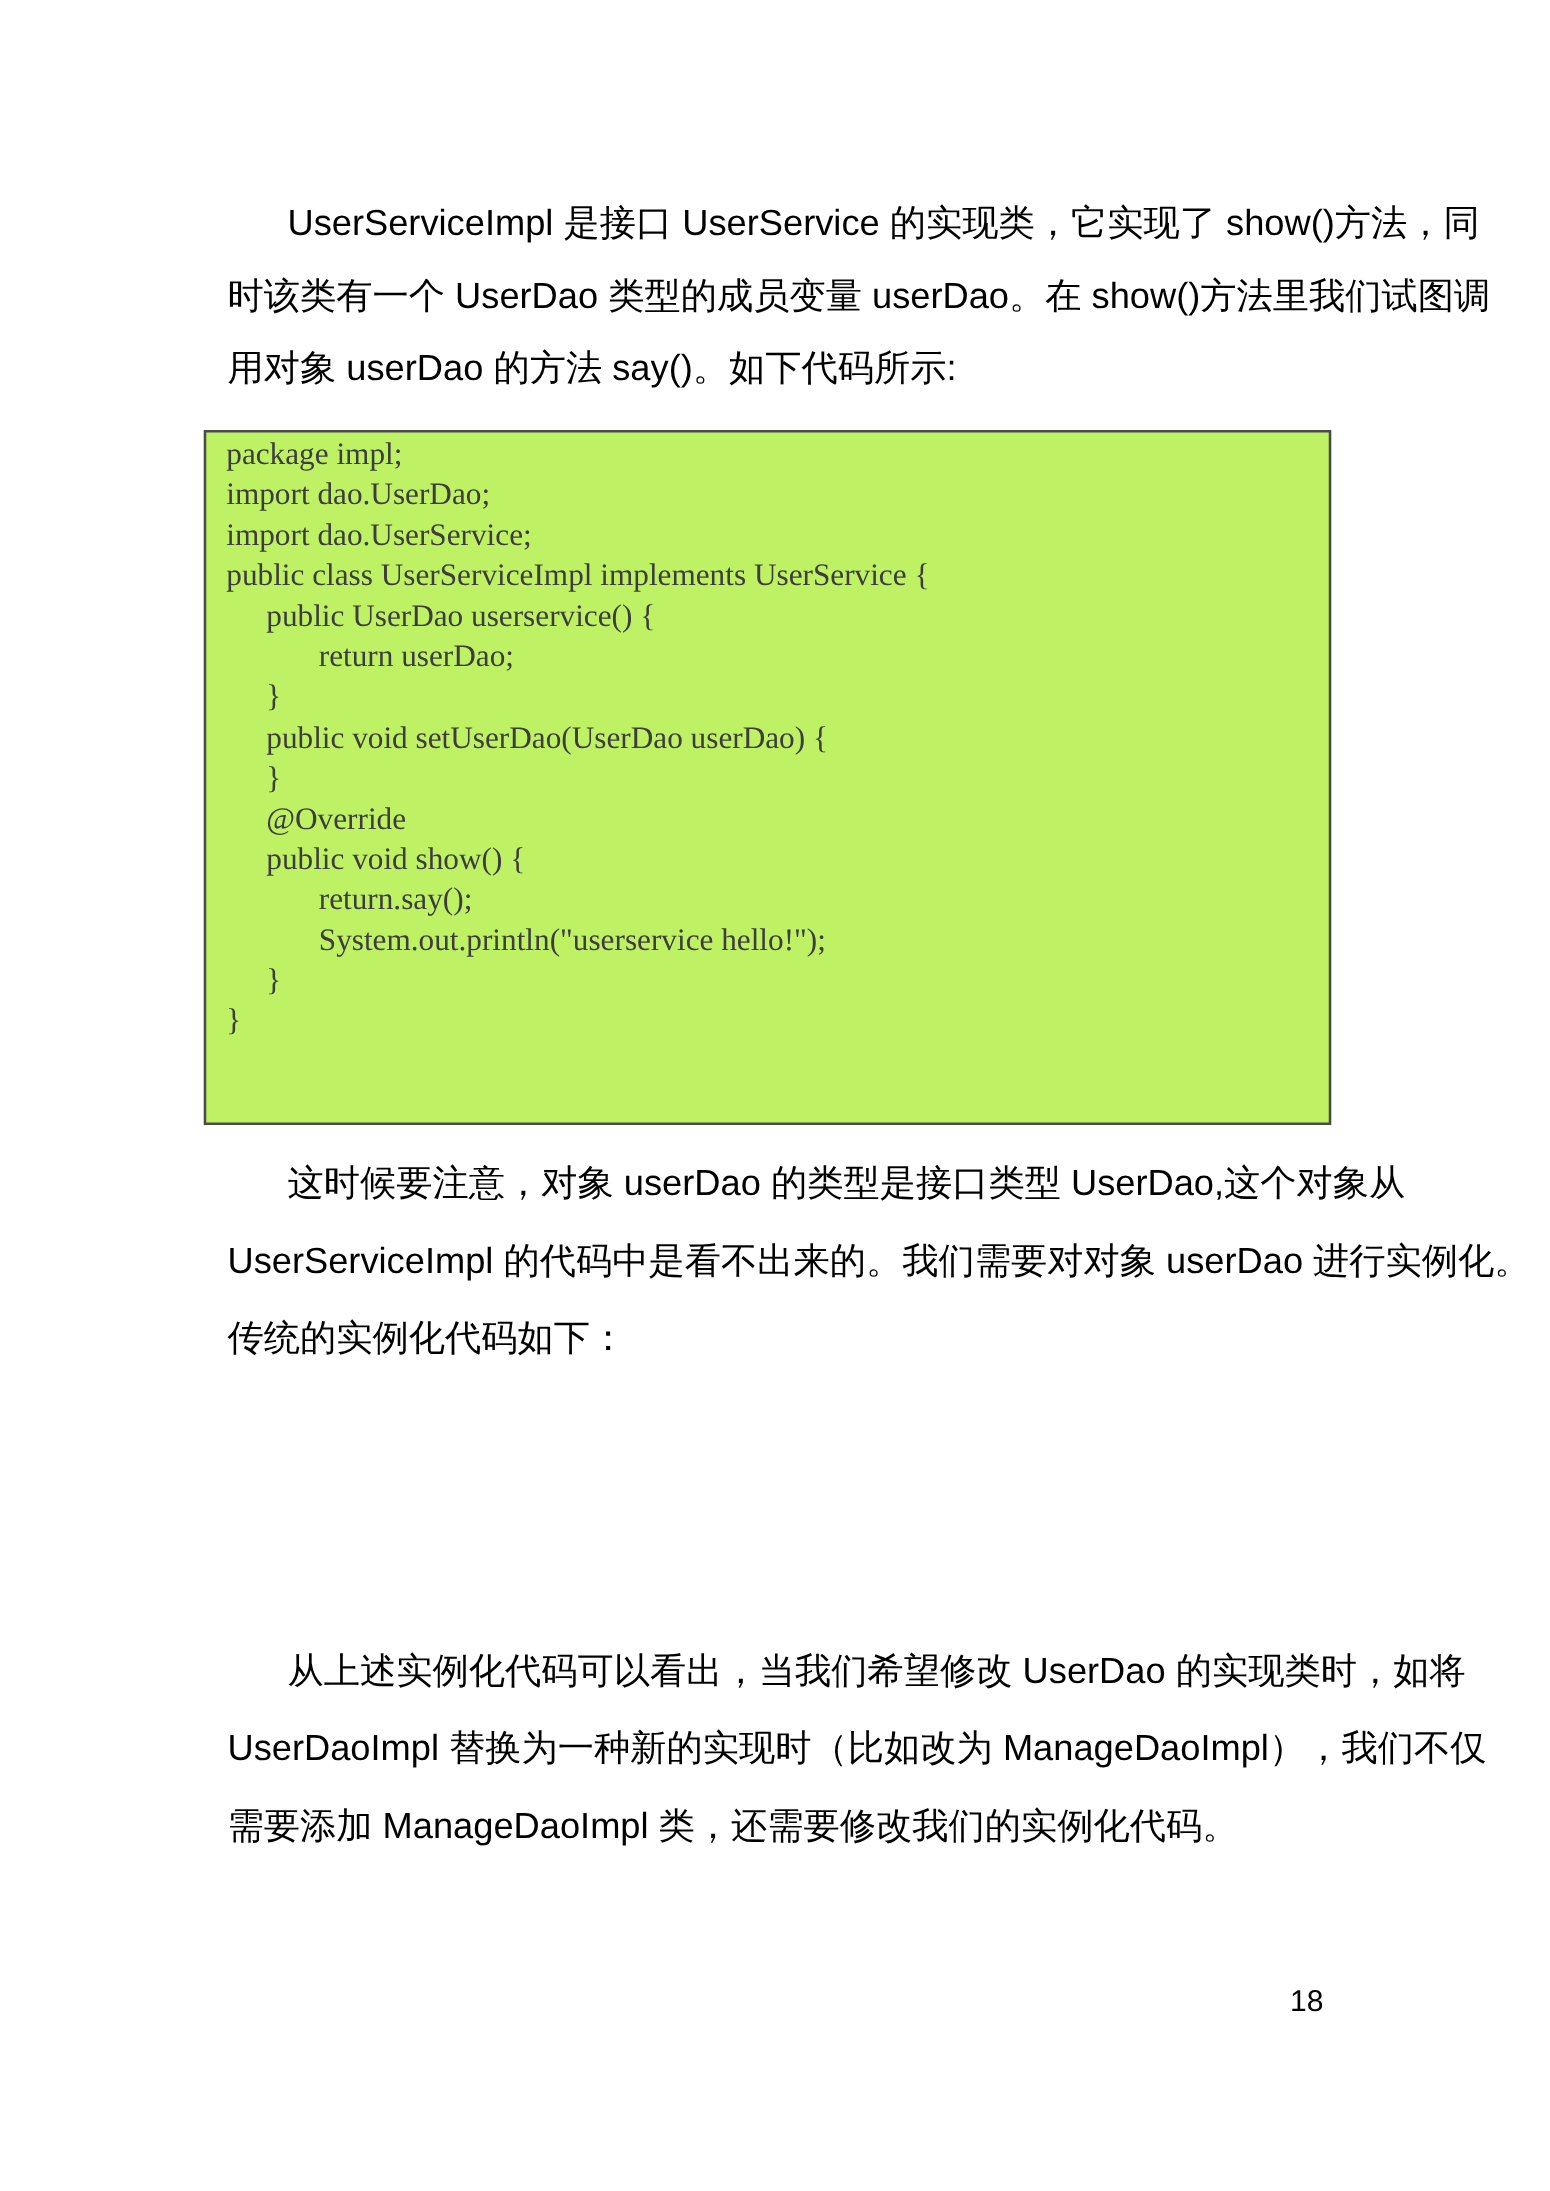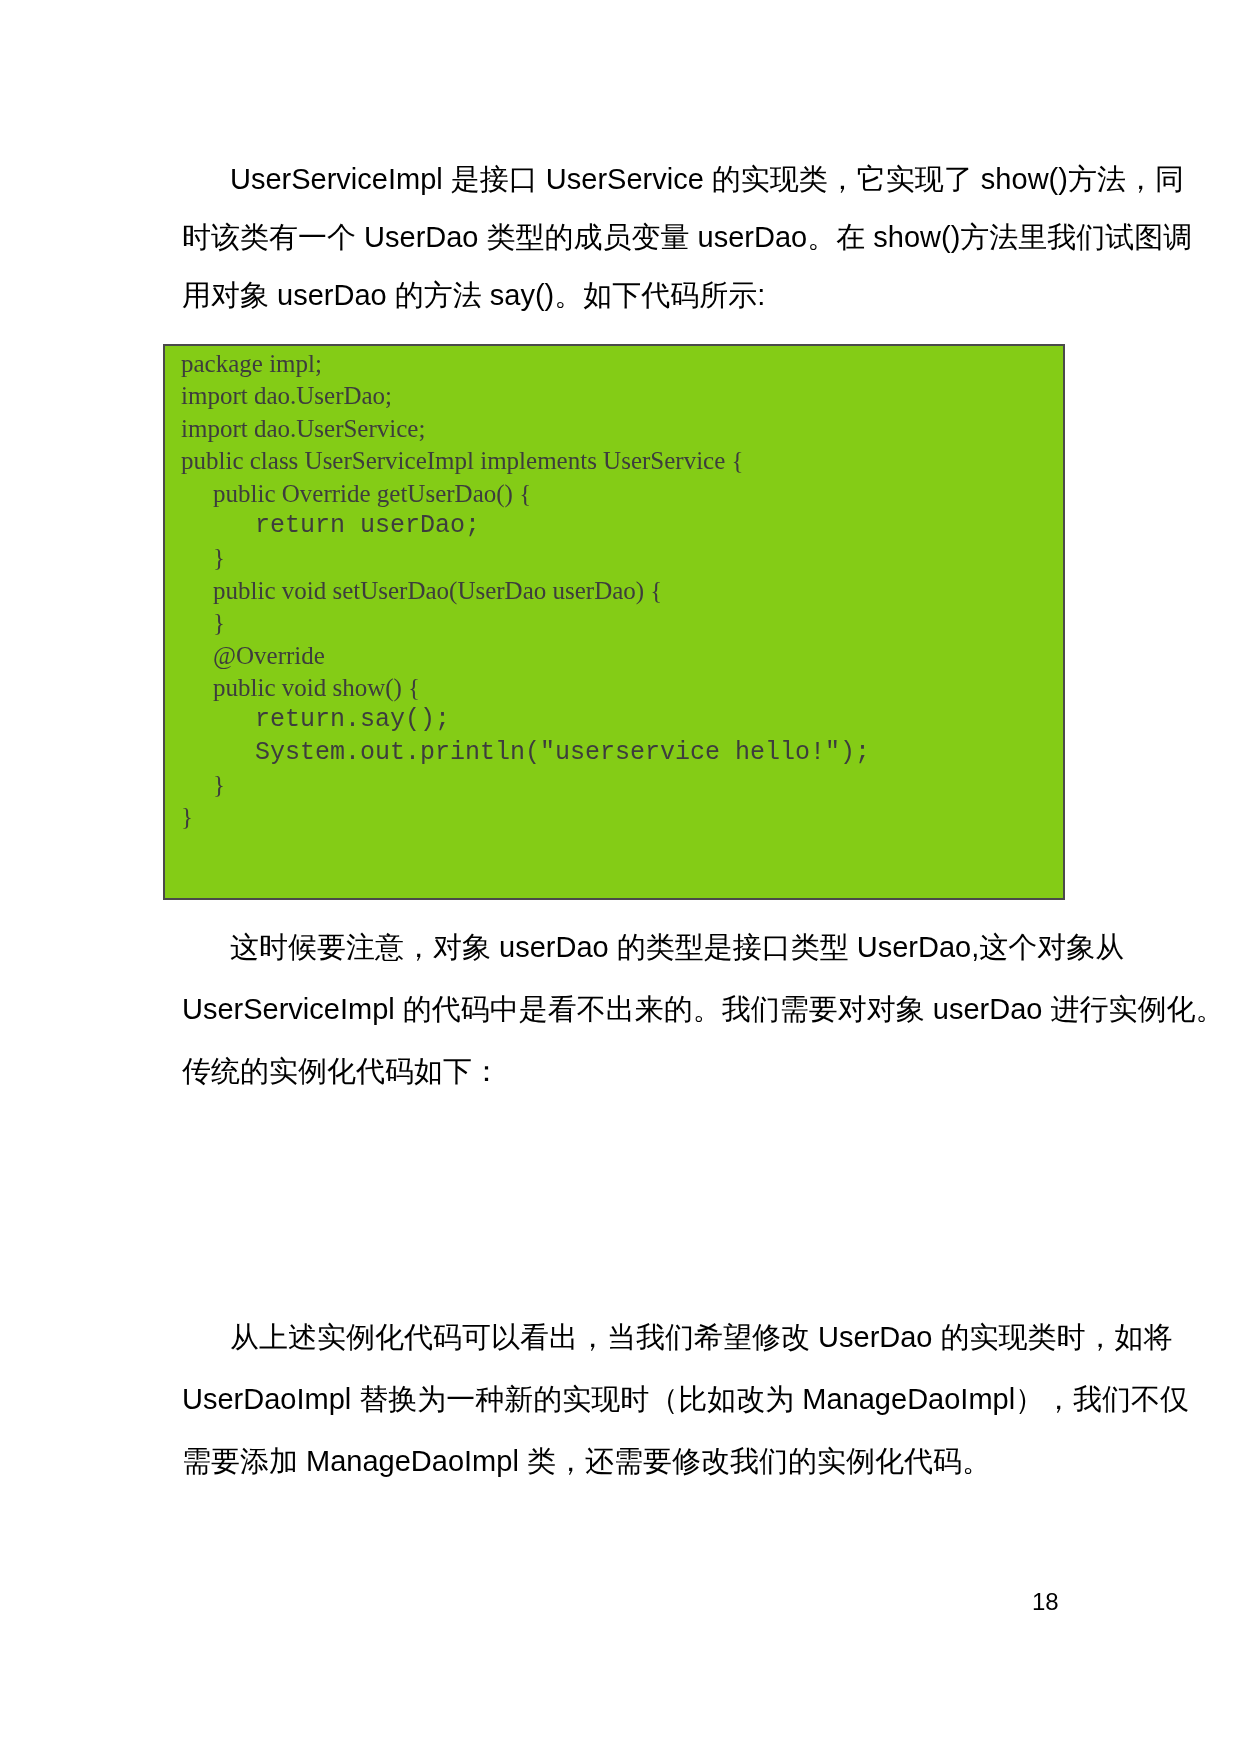--- a/index.html
+++ b/index.html
@@ -36,33 +36,33 @@
     height: 62px;
   }
   .code-box {
     position: absolute;
     left: 163px;
     top: 344px;
     width: 902px;
     height: 556px;
     box-sizing: border-box;
     border: 2px solid #4a4a4a;
-    background: #84cc16;
+    background: #bef264;
     padding: 2px 6px 2px 16px;
     font-family: "Liberation Serif", "DejaVu Serif", serif;
     font-size: 25px;
     color: #3d3d3d;
   }
   .code-line {
     line-height: 32.4px;
     height: 32.4px;
     white-space: pre;
   }
   .code-line.ind-1 { padding-left: 32px; }
-  .code-line.ind-2 { padding-left: 74px; font-family: Liberation Mono, monospace; }
+  .code-line.ind-2 { padding-left: 74px; }
   .inst-lines {
     position: absolute;
     left: 167px;
     top: 1108px;
     width: 910px;
     font-size: 29px;
   }
   .inst-lines .iline {
     line-height: 62px;
     height: 62px;
@@ -86,21 +86,21 @@
     <div class="tline indent">UserServiceImpl 是接口 UserService 的实现类，它实现了 show()方法，同</div>
     <div class="tline">时该类有一个 UserDao 类型的成员变量 userDao。在 show()方法里我们试图调</div>
     <div class="tline">用对象 userDao 的方法 say()。如下代码所示:</div>
   </div>
 
   <div class="code-box">
     <div class="code-line">package impl;</div>
     <div class="code-line">import dao.UserDao;</div>
     <div class="code-line">import dao.UserService;</div>
     <div class="code-line">public class UserServiceImpl implements UserService {</div>
-    <div class="code-line ind-1">public Override getUserDao() {</div>
+    <div class="code-line ind-1">public UserDao userservice() {</div>
     <div class="code-line ind-2">return userDao;</div>
     <div class="code-line ind-1">}</div>
     <div class="code-line ind-1">public void setUserDao(UserDao userDao) {</div>
     <div class="code-line ind-1">}</div>
     <div class="code-line ind-1">@Override</div>
     <div class="code-line ind-1">public void show() {</div>
     <div class="code-line ind-2">return.say();</div>
     <div class="code-line ind-2">System.out.println("userservice hello!");</div>
     <div class="code-line ind-1">}</div>
     <div class="code-line">}</div>

